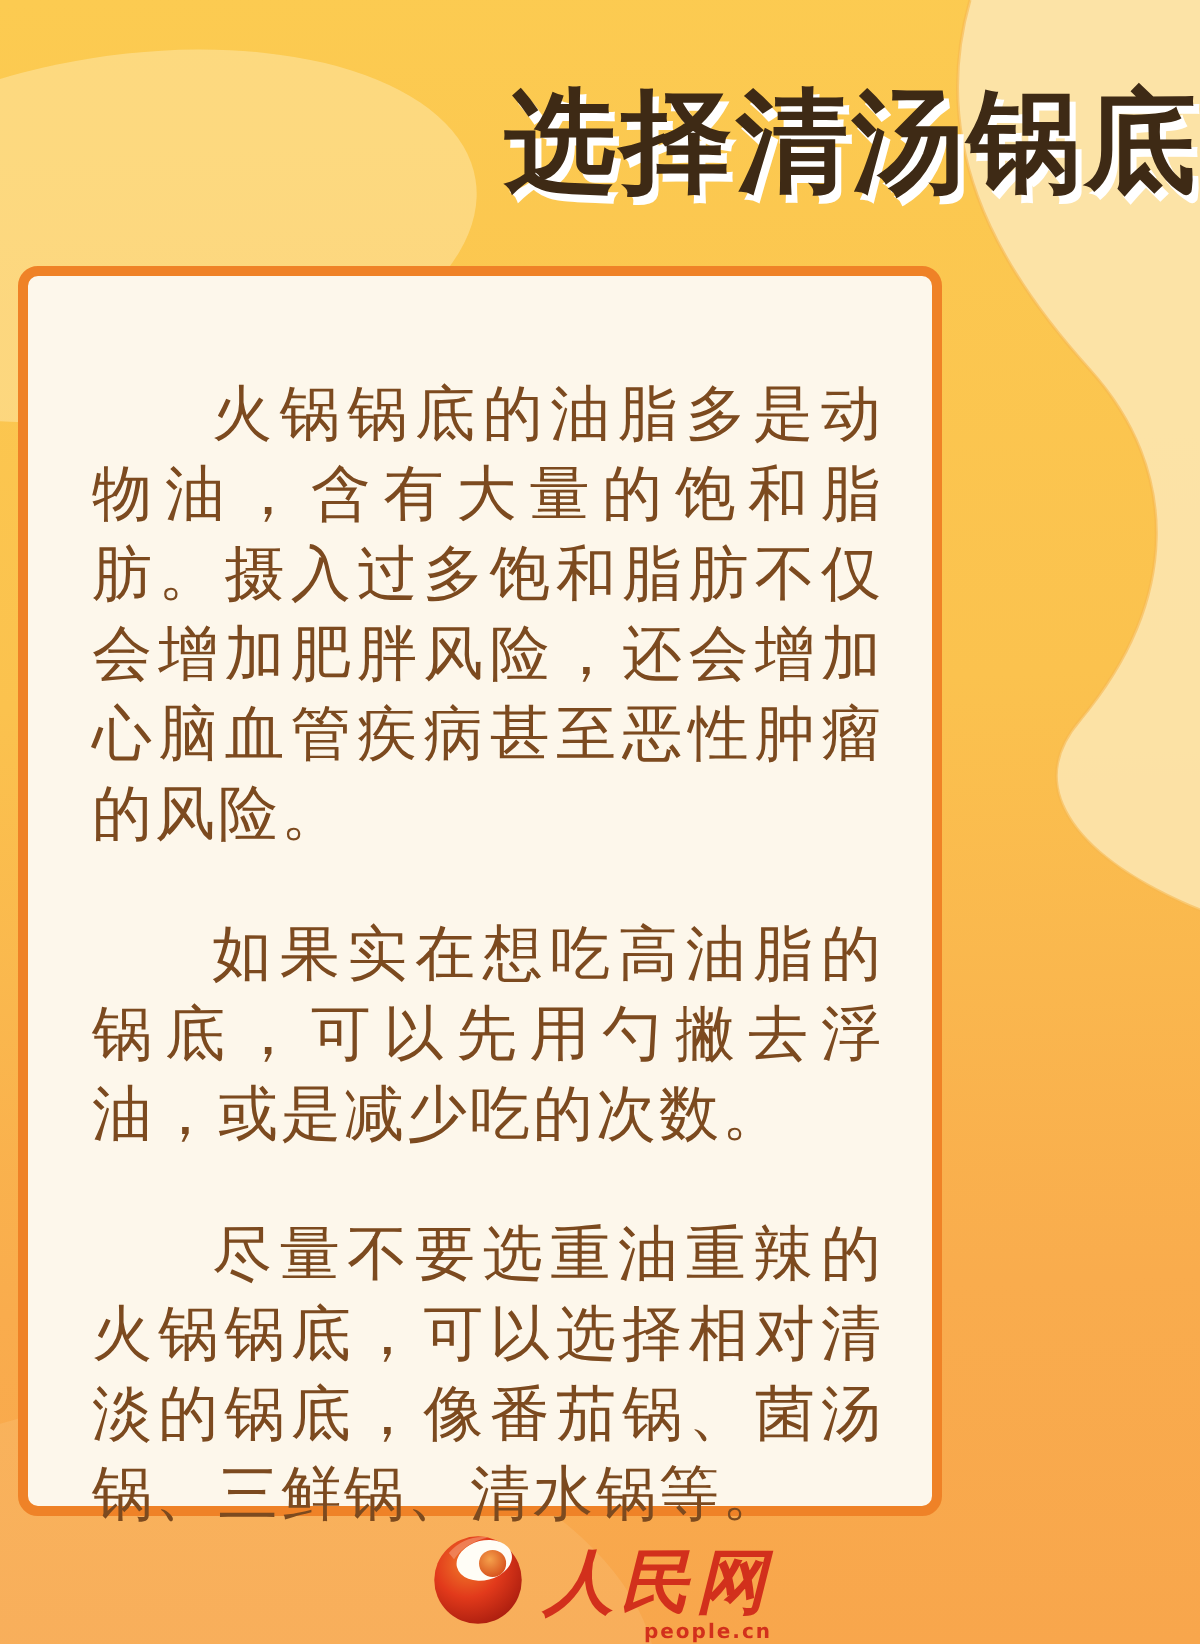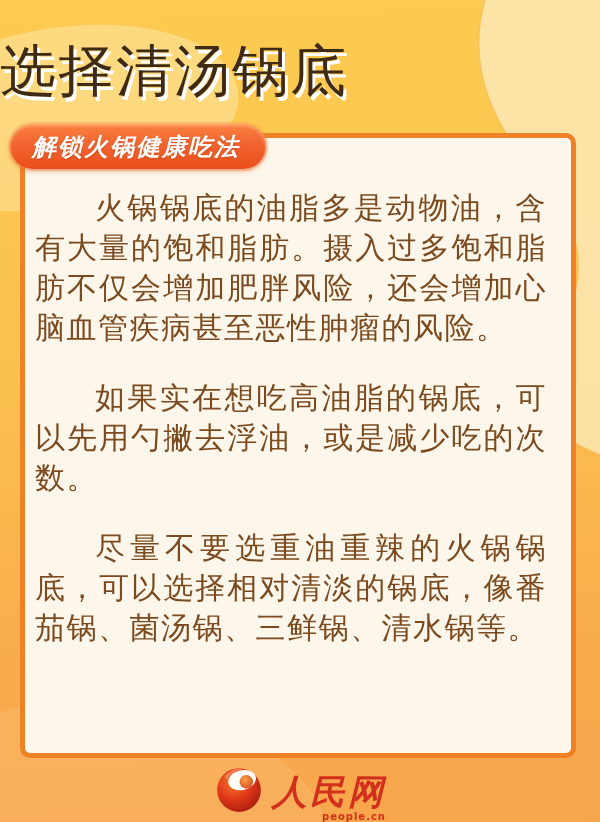--- a/index.html
+++ b/index.html
@@ -38,23 +38,23 @@
     border-radius: 50%;
     transform: rotate(8deg);
     pointer-events: none;
   }
 
   .title {
     position: absolute;
     top: 34px;
     left: 0;
     width: 100%;
-    text-align: left;
+    text-align: right;
     font-size: 56px;
-    font-weight: 400;
+    font-weight: 700;
     letter-spacing: 2px;
     color: #3E2A15;
     text-shadow: 3px 4px 0 #FFFFFF;
     z-index: 2;
   }
 
   .badge {
     position: absolute;
     left: 10px;
     top: 124px;
@@ -73,28 +73,28 @@
     color: #FFFFFF;
     font-size: 24px;
     font-weight: 700;
     font-style: italic;
     letter-spacing: 2px;
     text-shadow: 0 1px 2px rgba(180, 60, 10, 0.5);
   }
 
   .card {
     position: absolute;
-    left: 20px;
+    left: 9px;
     top: 133px;
-    width: 556px;
+    width: 462px;
     height: 625px;
     background: #FDF7EB;
     border: 5px solid #EF8227;
     border-radius: 10px;
-    padding: 50px 24px 0 10px;
+    padding: 50px 24px 0 32px;
     z-index: 3;
   }
   .card p {
     font-size: 30px;
     line-height: 40px;
     letter-spacing: 1.5px;
     color: #7C4A1F;
     text-indent: 2em;
     margin-bottom: 30px;
     text-align: justify;
@@ -139,23 +139,20 @@
 
   <div class="swirl-left"></div>
   <div class="swirl-bottom"></div>
   <svg class="ribbon-svg" viewBox="0 0 210 460" xmlns="http://www.w3.org/2000/svg">
     <path d="M95,0 C75,70 105,130 155,185 C200,235 200,300 150,360 C120,395 150,430 210,455 L210,0 Z" fill="#FCE8B5" opacity="0.85"></path>
     <path d="M95,0 C75,70 105,130 155,185 C200,235 200,300 150,360 C120,395 150,430 210,455" fill="none" stroke="#F6B84F" stroke-width="1.5" opacity="0.6"></path>
   </svg>
 
   <h1 class="title">选择清汤锅底</h1>
 
-  <div class="badge">
-    <span>解锁火锅健康吃法</span>
-  </div>
 
   <div class="card">
     <p>火锅锅底的油脂多是动物油，含有大量的饱和脂肪。摄入过多饱和脂肪不仅会增加肥胖风险，还会增加心脑血管疾病甚至恶性肿瘤的风险。</p>
     <p>如果实在想吃高油脂的锅底，可以先用勺撇去浮油，或是减少吃的次数。</p>
     <p>尽量不要选重油重辣的火锅锅底，可以选择相对清淡的锅底，像番茄锅、菌汤锅、三鲜锅、清水锅等。</p>
   </div>
 
   <div class="footer">
     <svg class="logo-icon" viewBox="0 0 48 48" xmlns="http://www.w3.org/2000/svg">
       <defs>

